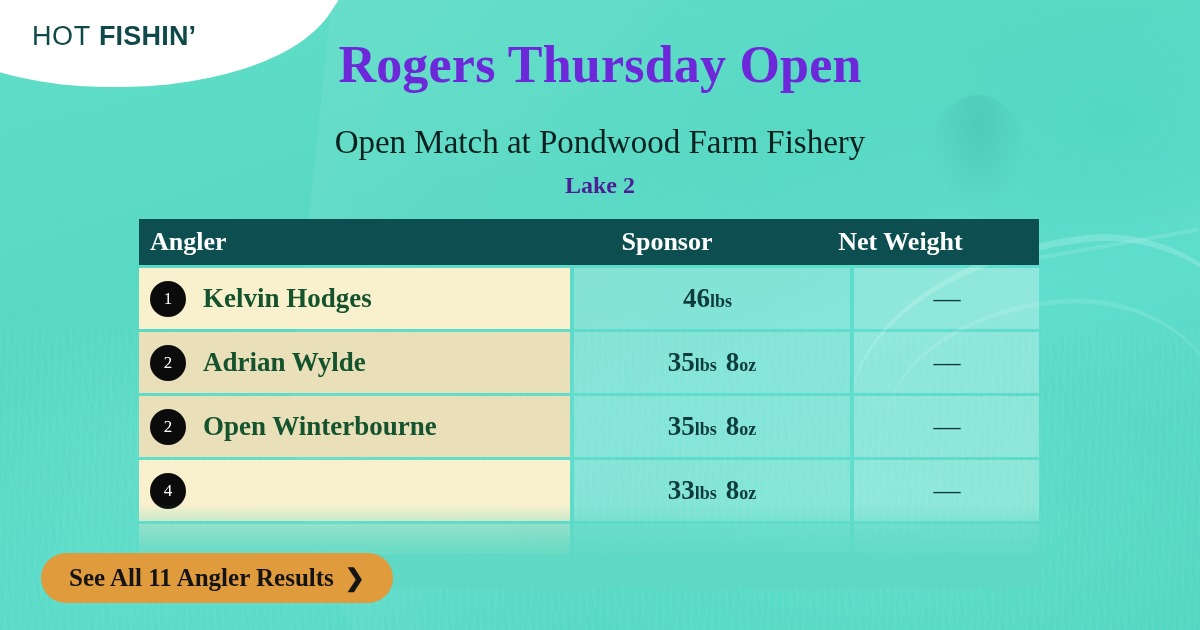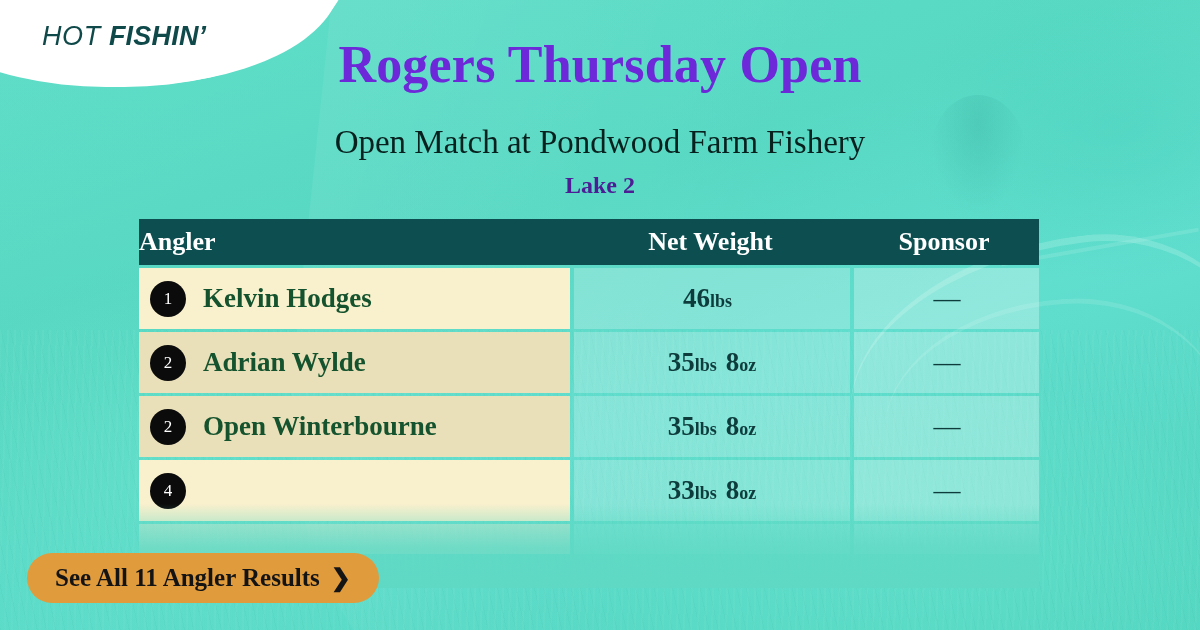--- a/index.html
+++ b/index.html
@@ -99,29 +99,28 @@
     position: absolute;
     left: -60px;
     top: -60px;
     width: 400px;
     height: 146px;
     background: #ffffff;
     border-radius: 0 0 60% 52% / 0 0 80% 72%;
   }
   .logo-text {
     position: absolute;
-    left: 42px;
+    left: 32px;
     top: 21px;
     font-family: "Liberation Sans", sans-serif;
     font-size: 27px;
     letter-spacing: 0.6px;
     color: #10494a;
     white-space: nowrap;
     z-index: 6;
-    font-style: italic;
   }
   .logo-text .light { font-weight: 400; }
   .logo-text .bold  { font-weight: 700; letter-spacing: 0.2px; }
 
   
   .head {
     position: absolute;
     left: 0; right: 0;
     text-align: center;
     z-index: 5;
@@ -159,21 +158,21 @@
     display: flex;
     background: #0d4f51;
     height: 46px;
     align-items: center;
   }
   .th {
     color: #ffffff;
     font-size: 26px;
     font-weight: 700;
   }
-  .col-angler  { width: 433px; padding-left: 0; box-sizing: border-box; }
+  .col-angler  { width: 433px; padding-left: 11px; box-sizing: border-box; }
   .col-weight  { width: 277px; text-align: center; }
   .col-sponsor { width: 190px; text-align: center; }
 
   .tbody { position: relative; }
   .trow {
     display: flex;
     height: 61px;
     margin-top: 3px;
     align-items: stretch;
   }
@@ -252,21 +251,21 @@
     margin-top: 3px;
     opacity: 0.55;
   }
   .ghost-row .g1 { width: 433px; background: #f3ecd2; }
   .ghost-row .g2 { width: 277px; margin-left: 4px; background: rgba(255,255,255,0.22); }
   .ghost-row .g3 { width: 186px; margin-left: 4px; background: rgba(255,255,255,0.28); }
 
   
   #cta {
     position: absolute;
-    left: 27px;
+    left: 41px;
     top: 553px;
     height: 50px;
     padding: 0 28px;
     border: none;
     border-radius: 26px;
     background: #e09b3d;
     color: #141414;
     font-family: "Liberation Serif", serif;
     font-size: 25px;
     font-weight: 700;
@@ -298,22 +297,22 @@
   </div>
 
   <div class="head" id="title">Rogers Thursday Open</div>
   <div class="head" id="subtitle">Open Match at Pondwood Farm Fishery</div>
   <div class="head" id="venue">Lake 2</div>
 
   <div id="results">
 
     <div class="thead">
       <div class="th col-angler">Angler</div>
+      <div class="th col-sponsor">Sponsor</div>
       <div class="th col-weight">Net Weight</div>
-      <div class="th col-sponsor">Sponsor</div>
     </div>
 
     <div class="tbody">
 
       <div class="trow">
         <div class="cell-angler odd">
           <div class="badge">1</div>
           <div class="angler-name">Kelvin Hodges</div>
         </div>
         <div class="cell-weight">

